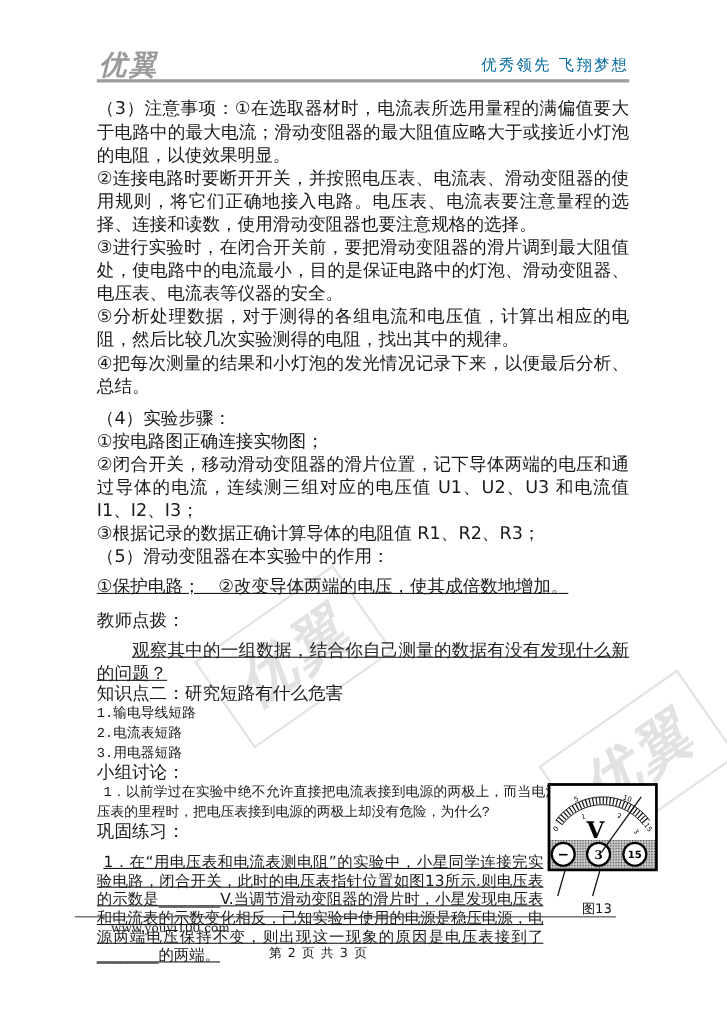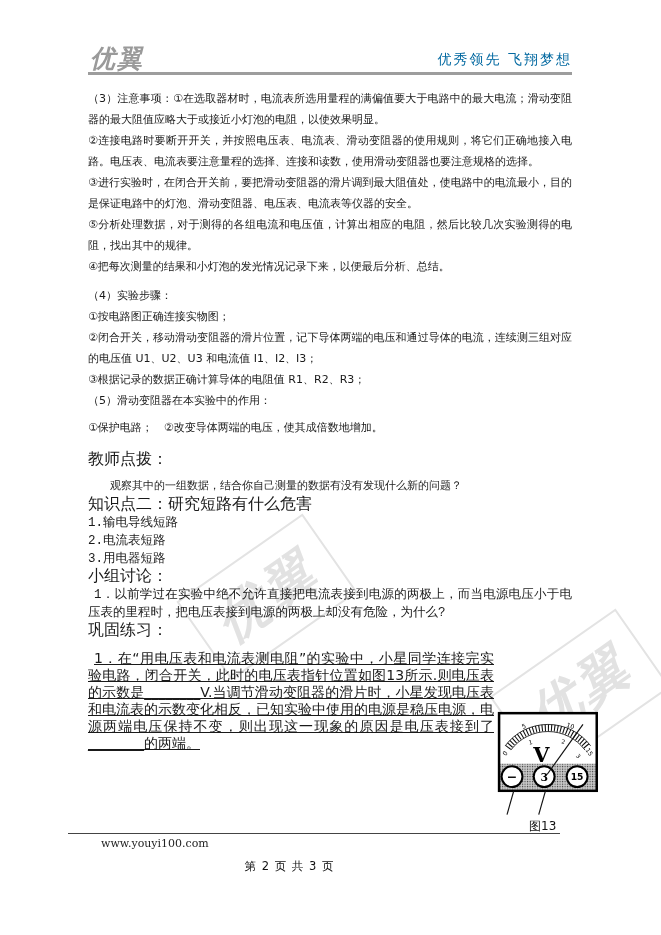--- a/index.html
+++ b/index.html
@@ -17,28 +17,28 @@
   
   .wm{position:absolute;width:150px;height:92px;border:2px solid #e3e3e3;
     transform:rotate(-35deg);display:flex;align-items:center;justify-content:center;
     z-index:0;pointer-events:none;}
   .wm span{font-size:52px;font-weight:bold;font-style:italic;color:#e2e2e2;letter-spacing:4px;}
   .wm1{left:190px;top:549px;}
   .wm2{left:503px;top:644px;}
   
   .content{position:absolute;left:88px;top:80px;width:484px;z-index:2;}
   .content p,.content h3{margin:0;padding:0;font-weight:normal;}
-  .t21{font-size:11px;line-height:21px;text-align:justify;}
+  .t21{font-size:16px;line-height:21px;text-align:justify;}
   .t18{font-size:12.5px;line-height:18px;text-align:justify;font-family:Liberation Mono, monospace;}
   .t17{font-size:14px;line-height:17px;text-align:justify;text-decoration:underline;}
   .hd{font-weight:bold;font-size:16px;}
   .kai{font-family:"DejaVu Serif","Liberation Serif",serif;color:#222;}
   .ind2{text-indent:2em;}
   .ind6{text-indent:6px;}
-  .mt6{margin-top:6px!important;}
+  .mt6{margin-top:6px!important;text-decoration:underline;}
   .mt8{margin-top:8px!important;}
   .mt10{margin-top:10px!important;}
   .mt18{margin-top:18px!important;}
   .pad-top{padding-top:8px;}
   .q1{width:406px;}
   
   .figure{position:absolute;left:497px;top:711px;width:106px;z-index:3;}
   .figure svg{display:block;}
   .fig-caption{font-size:12px;margin-top:0;padding-left:32px;color:#111;}
   

